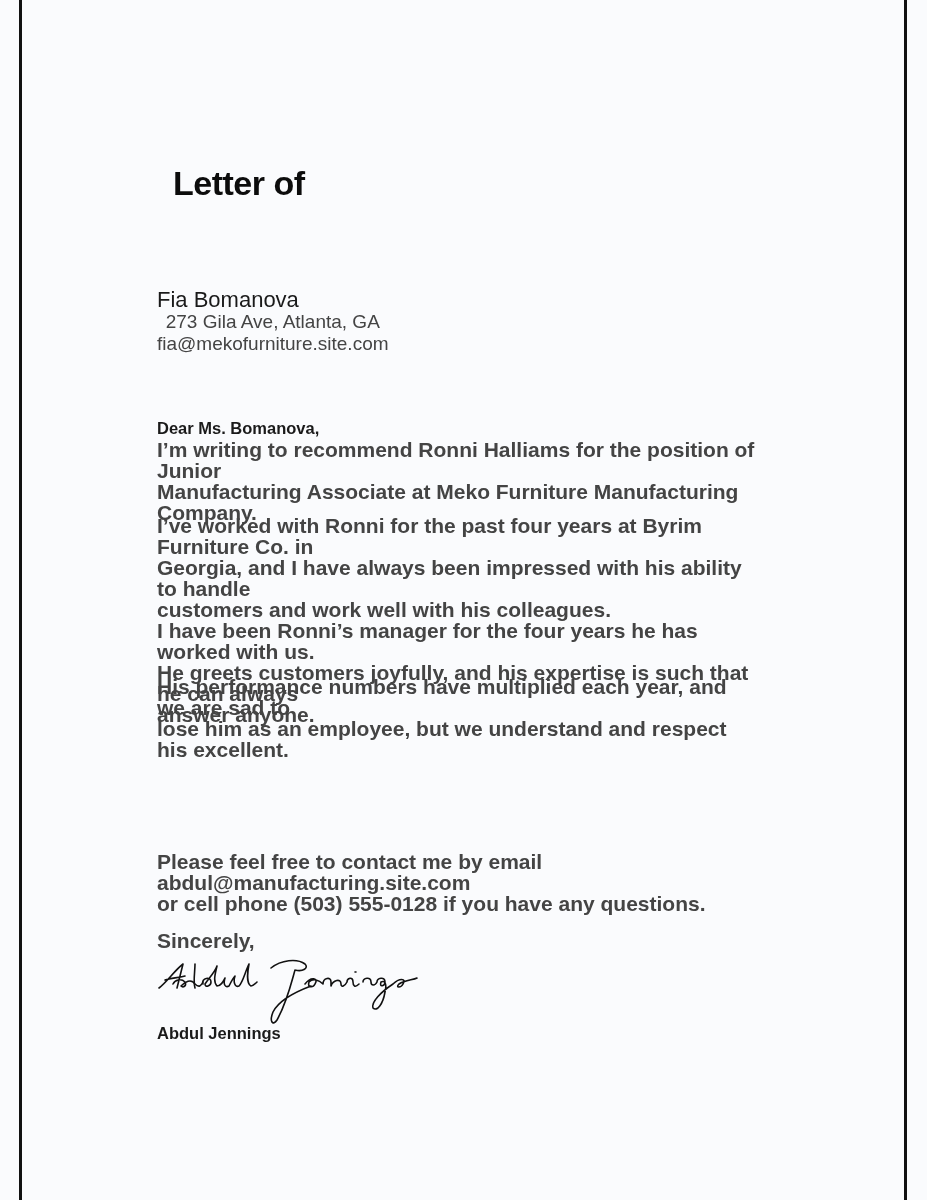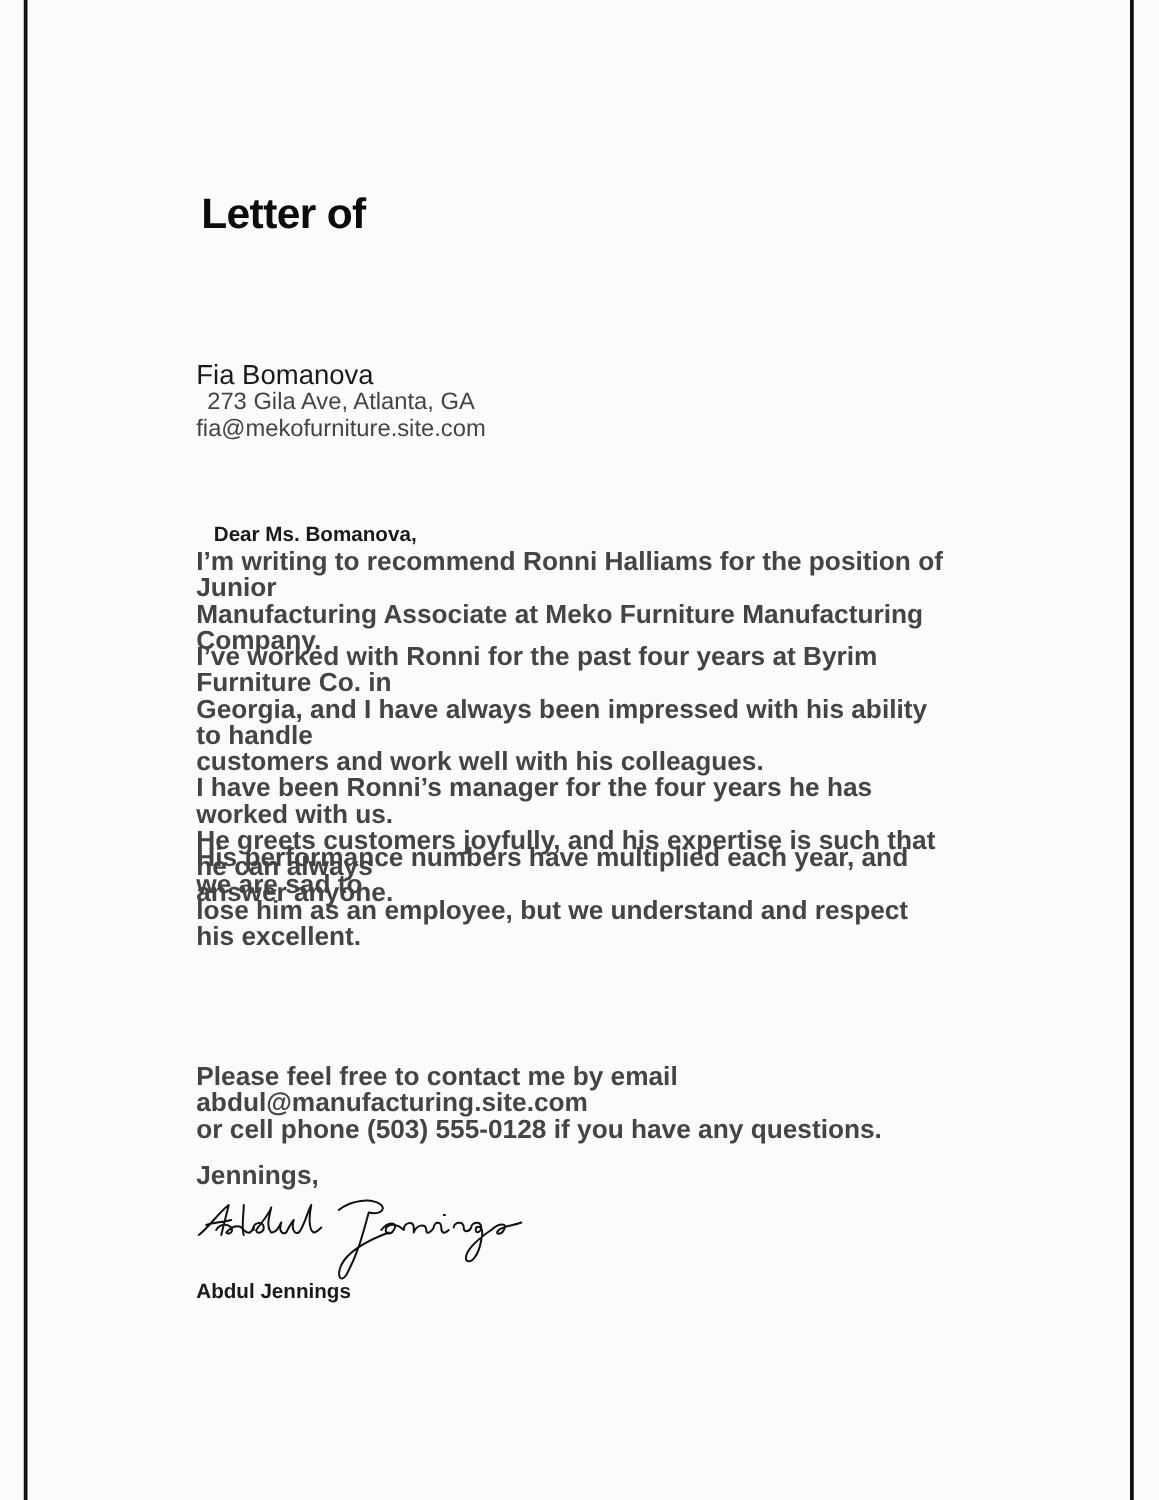--- a/index.html
+++ b/index.html
@@ -3,27 +3,27 @@
 <meta charset="utf-8">
 <style>
   html, body { margin:0; padding:0; }
   body {
     width:927px; height:1200px; background:#fafbfd; position:relative; overflow:hidden;
     font-family:"Liberation Sans", "DejaVu Sans", sans-serif; color:#222;
   }
   .border-left { position:absolute; left:19px; top:0; width:3px; height:1200px; background:#111; }
   .border-right { position:absolute; left:904px; top:0; width:3px; height:1200px; background:#111; }
   .content { position:absolute; left:157px; top:150px; width:600px; }
-  .title { font-weight:bold; font-size:34px; line-height:35px; color:#0c0c0c; margin:4px; letter-spacing:-0.5px; }
+  .title { font-weight:bold; font-size:34px; line-height:35px; color:#0c0c0c; margin:16px; letter-spacing:-0.5px; }
   .sender { position:absolute; top:138px; left:0; }
   .sender-name { font-size:22px; color:#1a1a1a; line-height:23px; }
   .sender-line { font-size:19px; color:#444; line-height:22px; font-weight:300;text-align:center; }
   .body-text { font-size:21px; line-height:21px; color:#444;font-weight:bold; }
   .greeting { position:absolute; top:268px; left:0; }
-  .greeting-label { font-size:16.5px; line-height:21px; color:#1a1a1a; font-weight:bold;margin-left:14px; }
+  .greeting-label { font-size:16.5px; line-height:21px; color:#1a1a1a; font-weight:bold; }
   .p { position:absolute; left:0; white-space:pre-line; }
   .signoff { position:absolute; top:780px; left:0; }
   .signature { position:absolute; top:808px; left:-2px; }
   .signer { position:absolute; top:874px; left:0; font-size:16.5px; color:#1a1a1a; font-weight:bold; }
 </style>
 </head>
 <body>
 
 <div class="border-left"></div>
 <div class="border-right"></div>
@@ -49,21 +49,21 @@
 Georgia, and I have always been impressed with his ability to handle
 customers and work well with his colleagues.
 I have been Ronni’s manager for the four years he has worked with us.
 He greets customers joyfully, and his expertise is such that he can always
 answer anyone.</div>
   <div class="p body-text" style="top:526px;">His performance numbers have multiplied each year, and we are sad to
 lose him as an employee, but we understand and respect his excellent.</div>
   <div class="p body-text" style="top:701px;">Please feel free to contact me by email abdul@manufacturing.site.com
 or cell phone (503) 555-0128 if you have any questions.</div>
 
-  <div class="signoff body-text">Jennings,</div>
+  <div class="signoff body-text">Sincerely,</div>
 
   <svg class="signature" width="275" height="70" viewBox="0 0 275 70">
     <g fill="none" stroke="#111" stroke-width="1.6" stroke-linecap="round" stroke-linejoin="round">
       <path d="M4 30 C12 24 20 12 28 6 C26 14 24 22 22 30 M10 22 C16 20 22 20 30 18 M18 26 C20 22 26 20 30 24 C32 28 28 30 26 28 C30 24 36 20 40 26 C44 30 46 28 48 24"></path>
       <path d="M40 6 C40 14 38 24 40 30 M48 26 C46 20 56 18 56 24 C56 28 50 30 50 26 C54 20 60 14 62 8 C60 16 58 24 62 28 C66 28 68 24 70 20 C68 26 70 30 74 28 C76 24 78 20 80 18 C78 24 80 30 84 28 C88 24 90 14 94 6 C92 16 92 26 96 28 C98 28 100 26 102 24"></path>
       <path d="M116 10 C126 2 142 0 150 6 C154 10 148 14 140 12 M140 12 C136 26 132 44 122 62 C118 68 114 64 118 54 C124 42 140 34 156 28"></path>
       <path d="M150 26 C156 18 164 20 160 26 C158 30 152 30 154 24 C158 20 164 22 168 26 C168 20 176 18 176 24 L176 28 C178 22 186 20 186 26 C186 30 190 28 192 24 C192 20 198 18 198 24 C198 28 200 30 204 26 M200 14 L201 14 M208 24 C208 20 216 18 216 24 C216 28 220 28 222 24 C222 20 230 18 230 24 C230 28 224 30 226 24 C230 22 232 26 230 34 C228 46 222 54 218 50 C216 44 226 34 238 26 C244 20 252 20 248 26 C246 30 240 30 244 26 C250 22 258 22 262 20"></path>
     </g>
   </svg>
 

